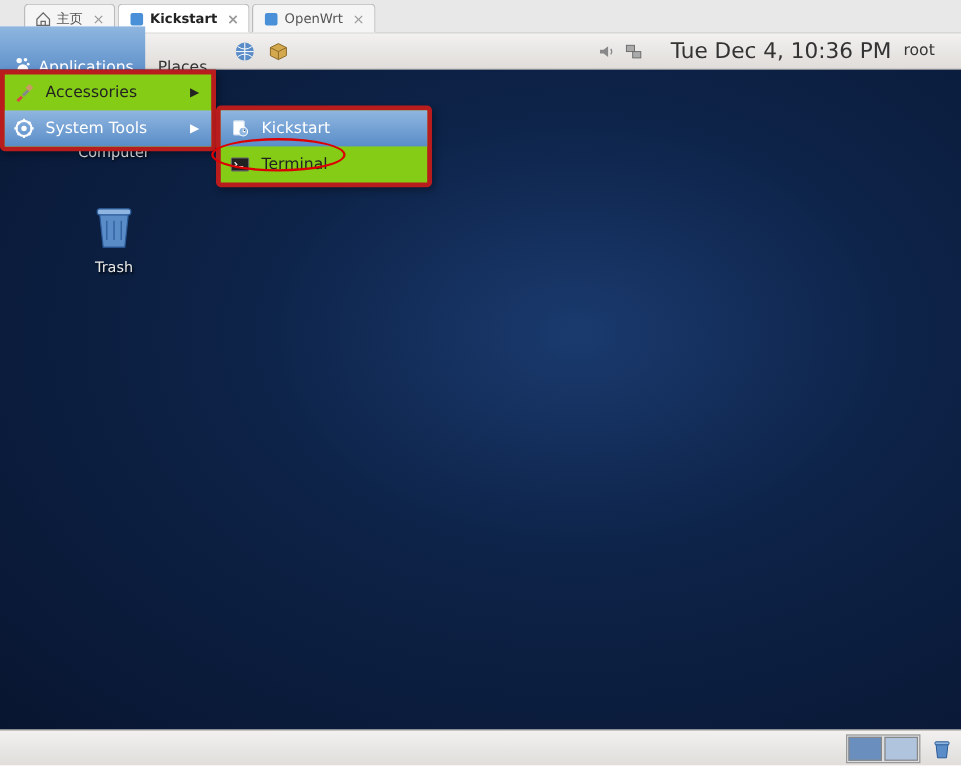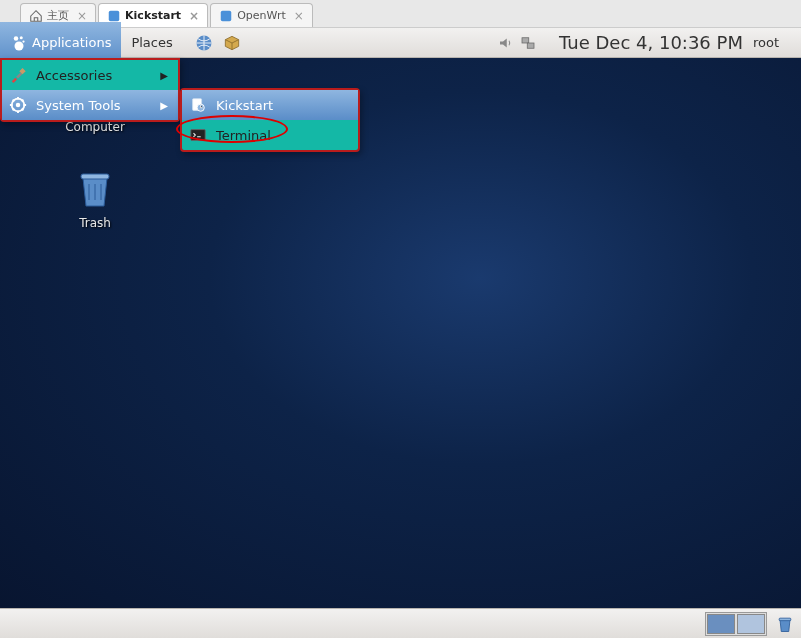--- a/index.html
+++ b/index.html
@@ -8,37 +8,37 @@
 
 .browser-tabs { height: 28px; background: #e8e8e8; display: flex; align-items: flex-end; border-bottom: 1px solid #ccc; padding-left: 20px; gap: 2px; }
 .browser-tab { height: 24px; background: #f5f5f5; border: 1px solid #bbb; border-bottom: none; border-radius: 4px 4px 0 0; padding: 0 8px; display: flex; align-items: center; gap: 4px; font-size: 11px; color: #555; cursor: pointer; }
 .browser-tab.active { background: #fff; font-weight: bold; color: #222; }
 .browser-tab .favicon { width: 14px; height: 14px; display: inline-flex; align-items: center; justify-content: center; }
 .browser-tab .close { font-size: 12px; color: #999; margin-left: 4px; }
 
 
 .top-panel { height: 30px; background: linear-gradient(#f2f1f0, #e0ddda); border-bottom: 1px solid #b8b4af; display: flex; align-items: center; font-size: 13px; color: #333; }
 .panel-menus { display: flex; align-items: center; }
-.panel-menu { padding: 0 10px; height: 42px; display: flex; align-items: center; gap: 4px; cursor: pointer; }
+.panel-menu { padding: 0 10px; height: 42px; display: flex; align-items: flex-end; gap: 4px; cursor: pointer; }
 .panel-menu.open { background: linear-gradient(#8fb6e0, #5a8dc8); color: #fff; }
 .panel-menu .menu-icon { width: 18px; height: 18px; }
 .panel-spacer { flex: 1; }
 .panel-tray { display: flex; align-items: center; gap: 6px; margin-left: 10px; }
 .tray-icon { width: 22px; height: 22px; display: flex; align-items: center; justify-content: center; cursor: pointer; }
 .clock { margin-left: 20px; margin-right: 10px; font-size: 18px; }
 .user { font-weight: normal; margin-right: 22px; }
 
 
 .desktop { position: absolute; left: 0; right: 0; top: 58px; bottom: 30px; background: radial-gradient(ellipse at 60% 40%, #1a3a6e 0%, #0d2348 40%, #081530 100%); }
 .desktop-icons { position: absolute; left: 50px; top: 10px; display: flex; flex-direction: column; gap: 30px; align-items: center; }
 .dicon { display: flex; flex-direction: column; align-items: center; gap: 4px; color: #e8e8e8; font-size: 12px; text-shadow: 1px 1px 2px #000; cursor: pointer; width: 90px; }
 .dicon .img { width: 48px; height: 48px; }
 
 
-.menu-popup { position: absolute; background: #14b8a6; border: 2px solid #b91c1c; border-radius: 0 0 4px 4px; box-shadow: 2px 3px 6px rgba(0,0,0,0.3); font-size: 13px; color: #222; min-width: 180px; z-index: 100; }
+.menu-popup { position: absolute; background: #84cc16; border: 4px solid #b91c1c; border-radius: 0 0 4px 4px; box-shadow: 2px 3px 6px rgba(0,0,0,0.3); font-size: 13px; color: #222; min-width: 180px; z-index: 100; }
 .menu-item { height: 30px; display: flex; align-items: center; padding: 0 10px 0 6px; gap: 8px; cursor: pointer; }
 .menu-item.highlight { background: linear-gradient(#8fb6e0, #5a8dc8); color: #fff; }
 .menu-item .mi-icon { width: 20px; height: 20px; flex-shrink: 0; display: flex; align-items: center; justify-content: center; }
 .menu-item .arrow { margin-left: auto; font-size: 10px; }
 
 #apps-menu { left: 0; top: 58px; width: 180px; }
 #submenu { left: 180px; top: 88px; width: 150px; border-radius: 4px; }
 
 
 .red-oval { position: absolute; border: 2px solid #d00; border-radius: 50%; pointer-events: none; z-index: 200; }

